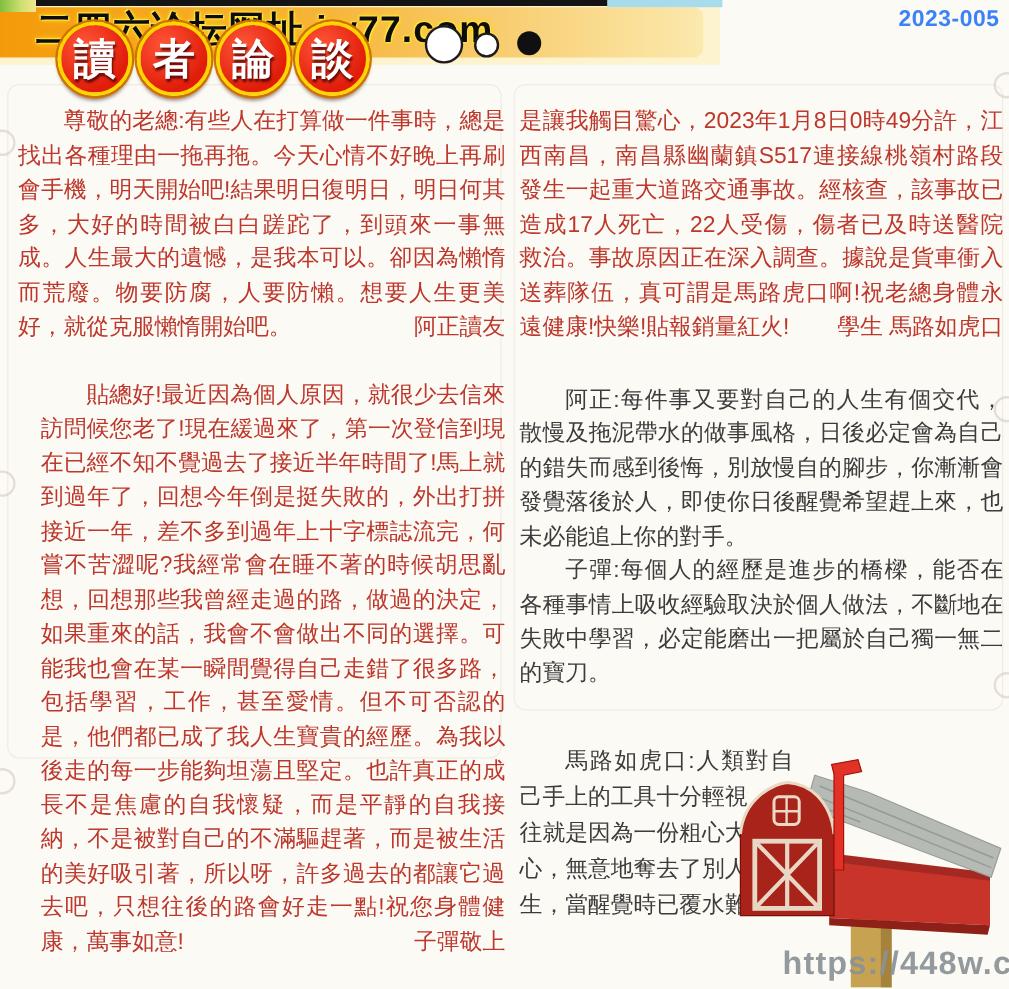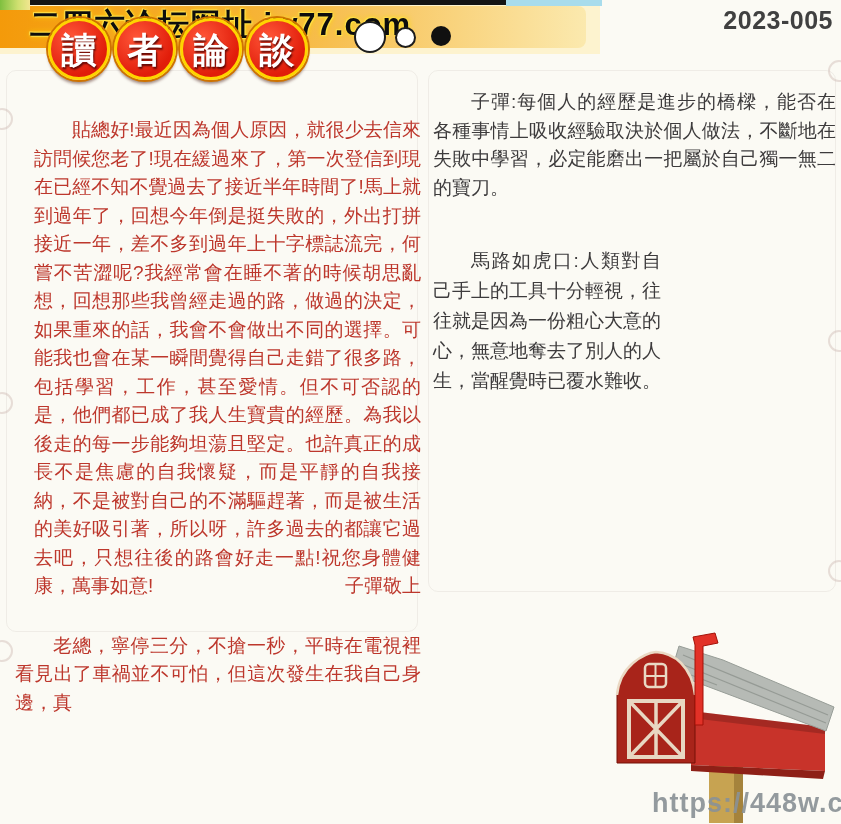--- a/index.html
+++ b/index.html
@@ -14,21 +14,21 @@
   .top-green-blob{position:absolute;left:0;top:0;width:30px;height:10px;
     background:linear-gradient(90deg,#7fbf3f,#cfe070 60%,#f2e690);}
   .pale-band{position:absolute;left:0;top:0;width:600px;height:54px;background:#fdf3cf;}
   .banner{position:absolute;left:0;top:6px;width:586px;height:42px;border-radius:0 8px 8px 0;
     background:linear-gradient(90deg,#f49a0a 0%,#f6b437 45%,#fbe9ae 100%);}
   .banner-text{
     position:absolute;left:30px;top:4px;font-size:31px;font-weight:bold;color:#0d0d0d;
     letter-spacing:1px;white-space:nowrap;
     text-shadow:0 0 3px #ffe94d,0 0 6px #ffd400,1px 1px 0 #ffdf66,-1px -1px 0 #ffdf66;
   }
-  .issue-number{position:absolute;right:8px;top:6px;font-size:25px;font-weight:800;color:#404040;
+  .issue-number{position:absolute;right:8px;top:6px;font-size:19px;font-weight:800;color:#3b82f6;
     letter-spacing:0.5px;}
   
   .title-circle{
     position:absolute;top:18px;width:56px;height:56px;border-radius:50%;
     background:radial-gradient(circle at 35% 30%,#ff5638,#e11d0a 70%);
     border:3px solid #ffd400;
     box-shadow:0 0 0 2px #cf7300,0 4px 3px rgba(60,10,0,.45);
     display:flex;align-items:center;justify-content:center;
   }
   .title-char{font-size:35px;font-weight:bold;color:#ffffff;line-height:1;
@@ -99,25 +99,28 @@
   <span class="title-char">論</span>
 </div>
 <div class="title-circle tc4">
   <span class="title-char">談</span>
 </div>
 <div class="marker marker-large"></div>
 <div class="marker marker-small"></div>
 <div class="marker marker-filled"></div>
 
 <div class="col col-left">
+  <p class="para red indent"><span>尊敬的老總:有些人在打算做一件事時，總是找出各種理由一拖再拖。今天心情不好晚上再刷會手機，明天開始吧!結果明日復明日，明日何其多，大好的時間被白白蹉跎了，到頭來一事無成。人生最大的遺憾，是我本可以。卻因為懶惰而荒廢。物要防腐，人要防懶。想要人生更美好，就從克服懶惰開始吧。</span><span class="sig">阿正讀友</span></p>
   <p class="para red indent mt-l2"><span>貼總好!最近因為個人原因，就很少去信來訪問候您老了!現在緩過來了，第一次登信到現在已經不知不覺過去了接近半年時間了!馬上就到過年了，回想今年倒是挺失敗的，外出打拼接近一年，差不多到過年上十字標誌流完，何嘗不苦澀呢?我經常會在睡不著的時候胡思亂想，回想那些我曾經走過的路，做過的決定，如果重來的話，我會不會做出不同的選擇。可能我也會在某一瞬間覺得自己走錯了很多路，包括學習，工作，甚至愛情。但不可否認的是，他們都已成了我人生寶貴的經歷。為我以後走的每一步能夠坦蕩且堅定。也許真正的成長不是焦慮的自我懷疑，而是平靜的自我接納，不是被對自己的不滿驅趕著，而是被生活的美好吸引著，所以呀，許多過去的都讓它過去吧，只想往後的路會好走一點!祝您身體健康，萬事如意!</span> <span class="sig">子彈敬上</span></p>
   <p class="para red indent mt-l3"><span>老總，寧停三分，不搶一秒，平時在電視裡看見出了車禍並不可怕，但這次發生在我自己身邊，真</span></p>
 </div>
 
 <div class="col col-right">
+  <p class="para red"><span>是讓我觸目驚心，2023年1月8日0時49分許，江西南昌，南昌縣幽蘭鎮S517連接線桃嶺村路段發生一起重大道路交通事故。經核查，該事故已造成17人死亡，22人受傷，傷者已及時送醫院救治。事故原因正在深入調查。據說是貨車衝入送葬隊伍，真可謂是馬路虎口啊!祝老總身體永遠健康!快樂!貼報銷量紅火!</span><span class="sig">學生 馬路如虎口</span></p>
+  <p class="para black indent mt-r2"><span>阿正:每件事又要對自己的人生有個交代，散慢及拖泥帶水的做事風格，日後必定會為自己的錯失而感到後悔，別放慢自的腳步，你漸漸會發覺落後於人，即使你日後醒覺希望趕上來，也未必能追上你的對手。</span></p>
   <p class="para black indent mt-r3"><span>子彈:每個人的經歷是進步的橋樑，能否在各種事情上吸收經驗取決於個人做法，不斷地在失敗中學習，必定能磨出一把屬於自己獨一無二的寶刀。</span></p>
   <p class="para black indent mt-r4"><span>馬路如虎口:人類對自己手上的工具十分輕視，往往就是因為一份粗心大意的心，無意地奪去了別人的人生，當醒覺時已覆水難收。</span></p>
 </div>
 
 <svg class="mailbox" viewBox="0 0 242 192" xmlns="http://www.w3.org/2000/svg">
 
   <rect x="112" y="108" width="34" height="84" fill="#c7a351"></rect>
   <rect x="137" y="108" width="9" height="84" fill="#a5833c"></rect>
 
   <polygon points="94,80 228,96 228,140 94,134" fill="#c8332a"></polygon>

